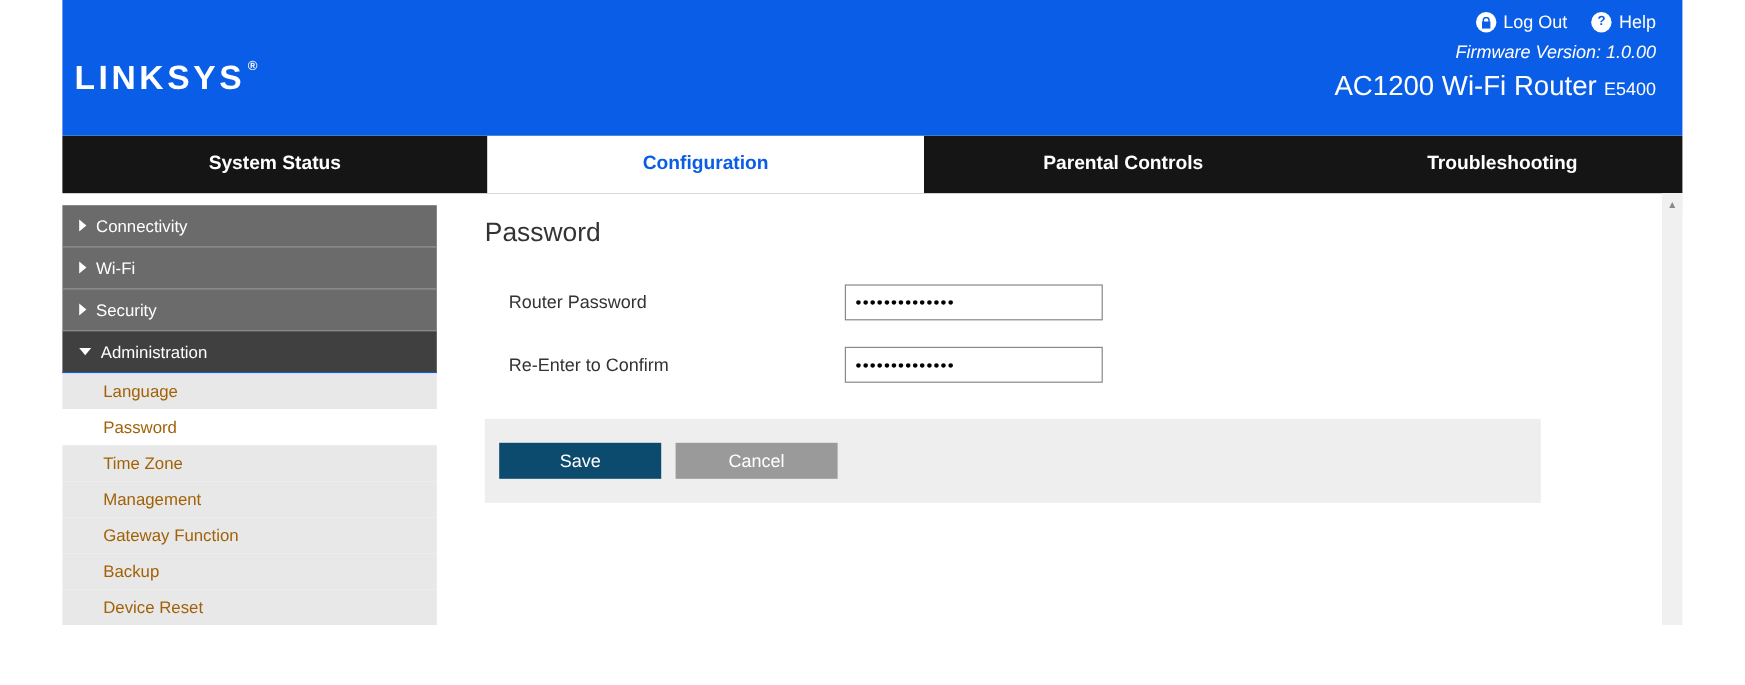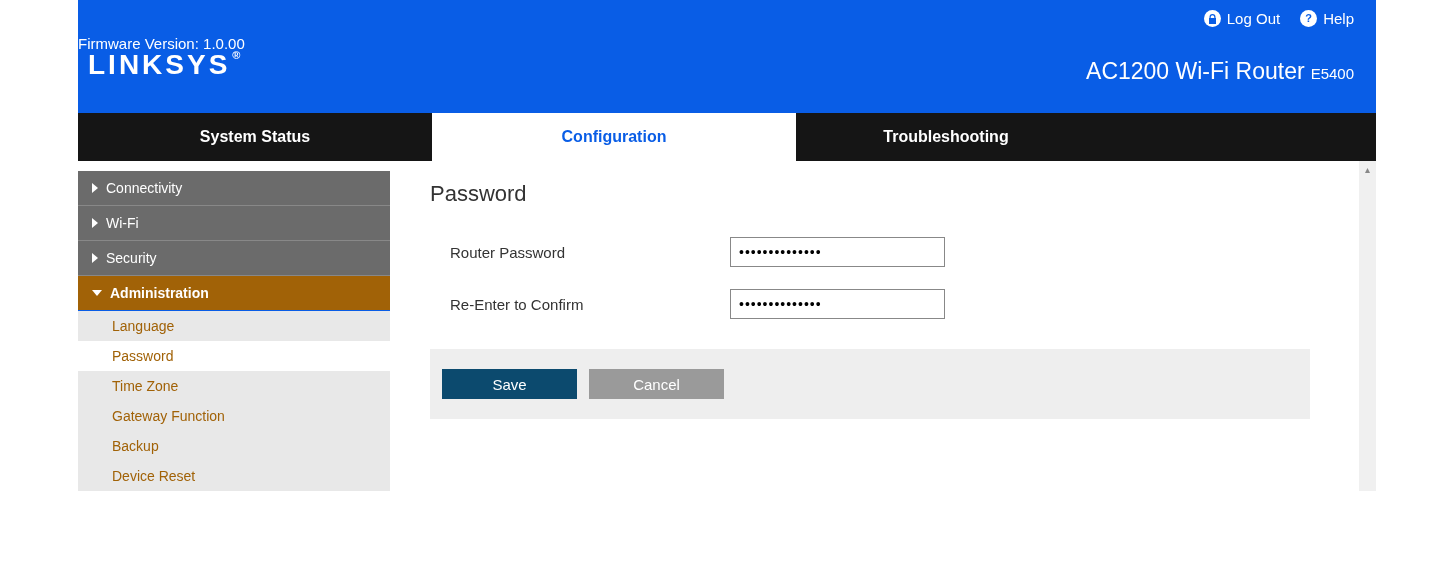--- a/index.html
+++ b/index.html
@@ -6,21 +6,21 @@
   body {
     font-family: Arial, Helvetica, sans-serif;
     background: #fff;
     color: #333;
     font-size: 14px;
   }
   .page {
     width: 1454px;
     margin: 0 auto;
   }
-  .surround { padding: 0 78px; }
+  .surround { padding: 0 52px; }
   
   .header {
     background: #095de6;
     color: #fff;
     position: relative;
     height: 113px;
   }
   .header-top {
     display: flex;
     justify-content: flex-end;
@@ -36,23 +36,24 @@
     cursor: pointer;
   }
   .icon-circle {
     width: 17px; height: 17px; border-radius: 50%;
     background: #fff; color: #095de6;
     display: inline-flex; align-items: center; justify-content: center;
     font-weight: bold; font-size: 11px;
     line-height: 1;
   }
   .firmware {
-    text-align: left;
+    text-align: right;
     padding: 8px 22px 0 0;
     font-size: 15px;
+    font-style: italic;
   }
   .product {
     text-align: right;
     padding: 6px 22px 0 0;
     font-size: 23px;
     font-weight: 400;
   }
   .product .model {
     font-size: 15px;
     margin-left: 6px;
@@ -103,21 +104,21 @@
     background: #6b6b6b;
     color: #fff;
     font-size: 14px;
     padding: 9px 14px;
     display: flex;
     align-items: center;
     gap: 8px;
     border-bottom: 1px solid #888;
     cursor: pointer;
   }
-  .side-cat.active { background: #a16207; border-bottom-color: #095de6; font-weight: bold;}
+  .side-cat.active { background: #404040; border-bottom-color: #095de6;}
   .tri {
     width: 0; height: 0;
     border-top: 5px solid transparent;
     border-bottom: 5px solid transparent;
     border-left: 6px solid #fff;
     display: inline-block;
   }
   .tri.down {
     border-left: 5px solid transparent;
     border-right: 5px solid transparent;
@@ -225,20 +226,21 @@
         <span>AC1200 Wi-Fi Router</span><span class="model">E5400</span>
       </div>
       <div class="logo">
         <span>LINKSYS</span><span class="reg">®</span>
       </div>
     </div>
 
     <div class="tabs">
       <div class="tab sys">System Status</div>
       <div class="tab cfg">Configuration</div>
+      <div class="tab par">Parental Controls</div>
       <div class="tab trb">Troubleshooting</div>
     </div>
 
     <div class="body-row">
 
       <div class="sidebar">
         <div class="side-cat">
           <span class="tri"></span>
           <span>Connectivity</span>
         </div>
@@ -250,20 +252,21 @@
           <span class="tri"></span>
           <span>Security</span>
         </div>
         <div class="side-cat active">
           <span class="tri down"></span>
           <span>Administration</span>
         </div>
         <div class="side-sub">Language</div>
         <div class="side-sub active">Password</div>
         <div class="side-sub">Time Zone</div>
+        <div class="side-sub">Management</div>
         <div class="side-sub">Gateway Function</div>
         <div class="side-sub">Backup</div>
         <div class="side-sub">Device Reset</div>
       </div>
 
       <div class="main">
         <div class="scrollbar-fake">
           <div class="up">▴</div>
         </div>
         <div class="main-inner">

